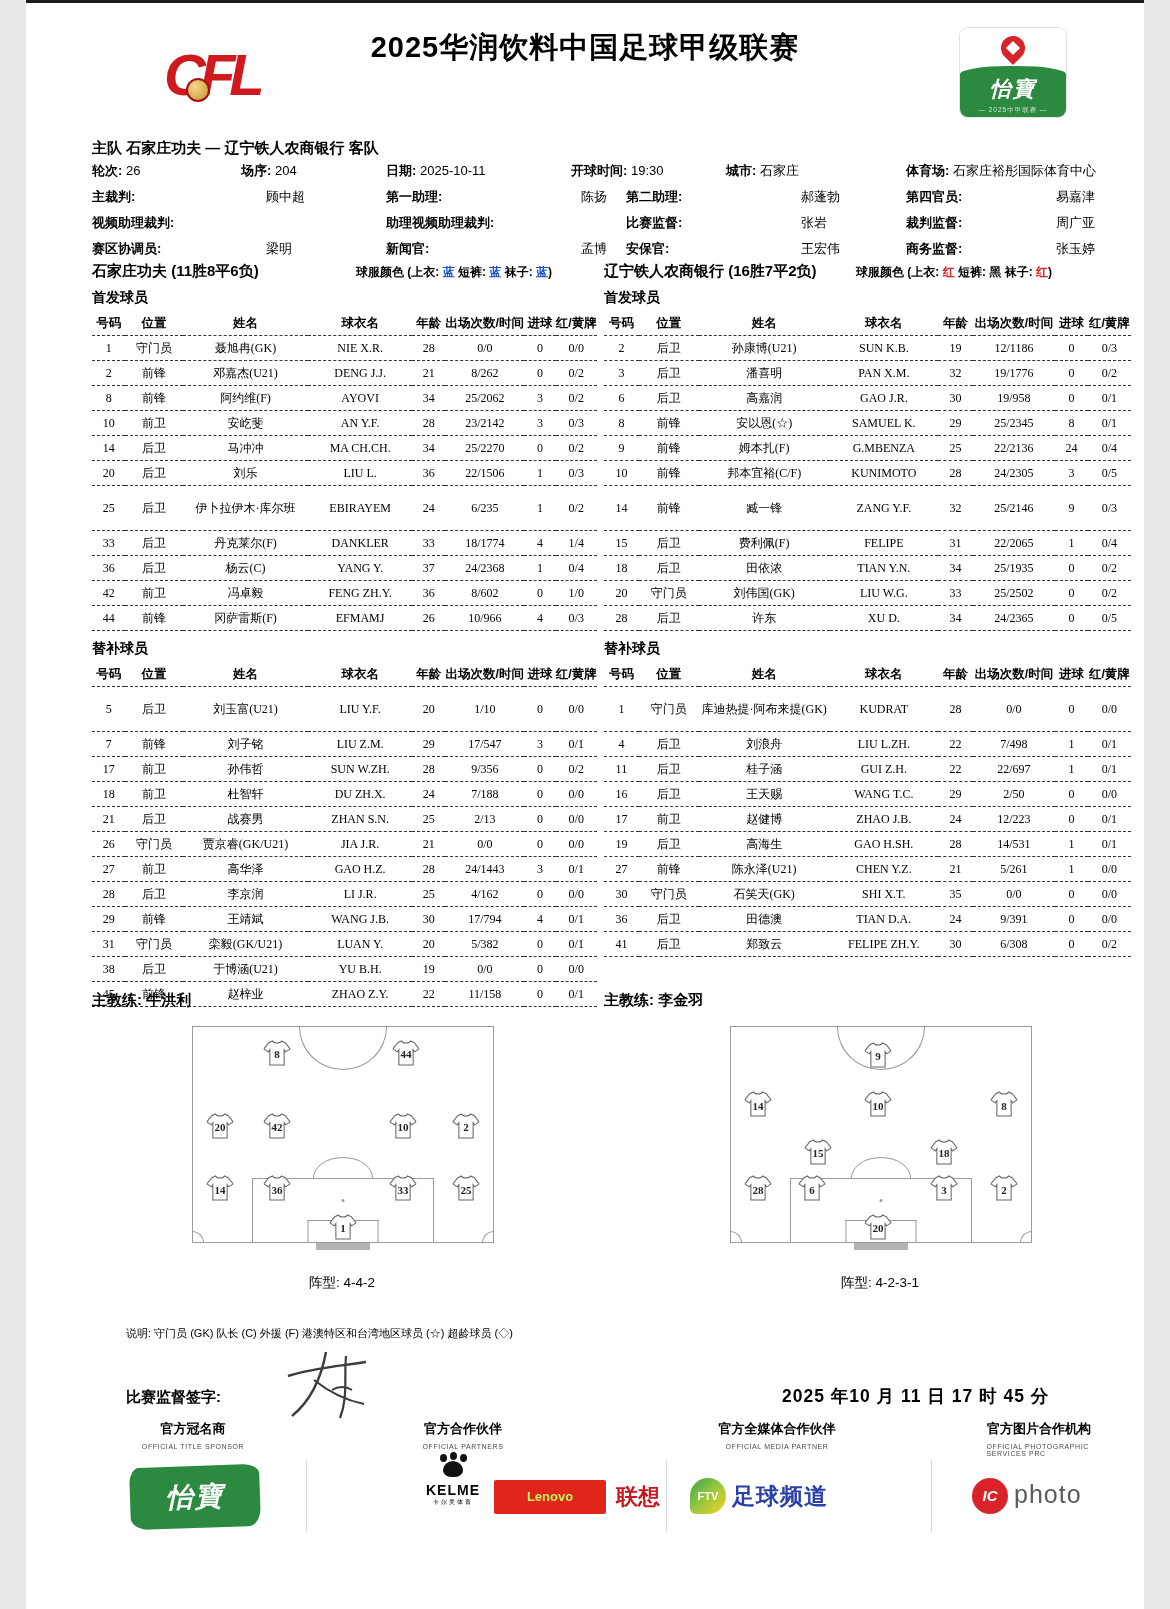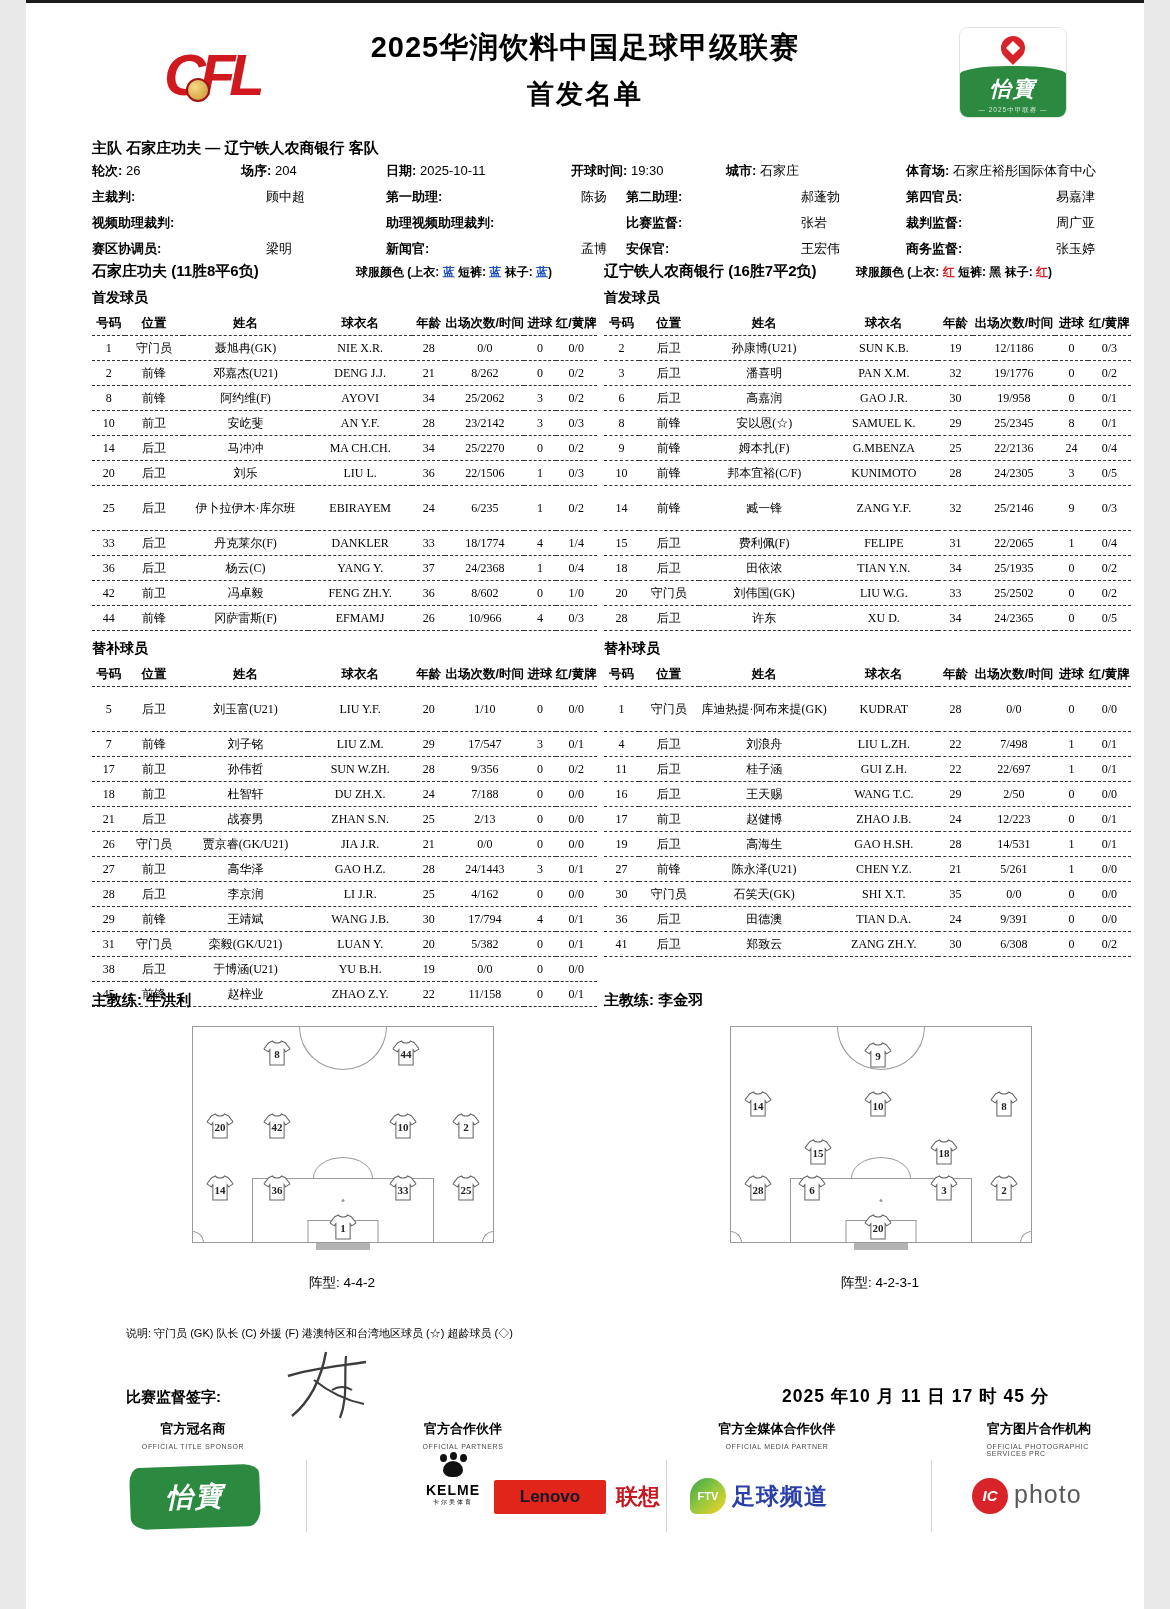--- a/index.html
+++ b/index.html
@@ -93,21 +93,21 @@
               text-align:center;line-height:62px;color:#fff;font-weight:900;font-style:italic;
               font-size:27px;letter-spacing:2px;}
   .kelme{position:absolute;left:382px;top:1452px;width:90px;text-align:center;}
   .kelme-paw{display:inline-block;position:relative;width:30px;height:26px;}
   .kelme-pad{position:absolute;left:5px;top:9px;width:20px;height:16px;background:#111;
              border-radius:50% 50% 46% 46%/60% 60% 40% 40%;}
   .kelme-toe{position:absolute;width:7px;height:8px;background:#111;border-radius:50%;}
   .kelme-name{font-weight:900;font-size:14px;letter-spacing:1px;}
   .kelme-sub{font-size:6px;letter-spacing:2px;}
   .lenovo-box{position:absolute;left:468px;top:1480px;width:112px;height:34px;background:#e1251b;
-              color:#0f172a;text-align:center;line-height:34px;font-size:17px;font-weight:700;border-radius:2px;}
+              color:#bef264;text-align:center;line-height:34px;font-size:13px;font-weight:700;border-radius:2px;}
   .lenovo-cn{position:absolute;left:590px;top:1482px;font-size:22px;font-weight:900;color:#c9151e;}
   .ftv-icon{position:absolute;left:664px;top:1478px;width:36px;height:36px;border-radius:50% 50% 50% 6px;
             background:linear-gradient(135deg,#37a34a 0%,#8fc63f 45%,#f5d327 100%);
             color:#fff;font-weight:900;font-size:11px;text-align:center;line-height:36px;}
   .ftv-text{position:absolute;left:706px;top:1481px;font-size:23px;font-weight:900;color:#2b3fa8;letter-spacing:1px;}
   .ic-circle{position:absolute;left:946px;top:1478px;width:36px;height:36px;border-radius:50%;
              background:#d8232a;color:#fff;font-weight:900;font-style:italic;font-size:15px;
              text-align:center;line-height:36px;}
   .ic-text{position:absolute;left:988px;top:1480px;font-size:25px;color:#5a5a5a;font-weight:500;letter-spacing:1px;}
 </style>
@@ -115,21 +115,20 @@
 <body>
 
 <div class="page">
   <div class="top-rule"></div>
 
   <div class="cfl-logo">
     <span>CFL</span>
     <span class="cfl-ball"></span>
   </div>
   <div class="title-1">2025华润饮料中国足球甲级联赛</div>
-  <div class="title-2">首发名单</div>
   <div class="badge">
     <div class="badge-top">
       <div class="badge-pin"></div>
     </div>
     <div class="badge-bottom">
       <div class="badge-name">怡寶</div>
       <div class="badge-sub">— 2025中甲联赛 —</div>
     </div>
   </div>
 
@@ -776,21 +775,21 @@
             <td>24</td>
             <td>9/391</td>
             <td>0</td>
             <td>0/0</td>
           </tr>
 
           <tr>
             <td>41</td>
             <td>后卫</td>
             <td>郑致云</td>
-            <td>ZANG ZH.Y.</td>
+            <td>FELIPE ZH.Y.</td>
             <td>30</td>
             <td>6/308</td>
             <td>0</td>
             <td>0/2</td>
           </tr>
 
       </tbody>
     </table>
   </div>
 

